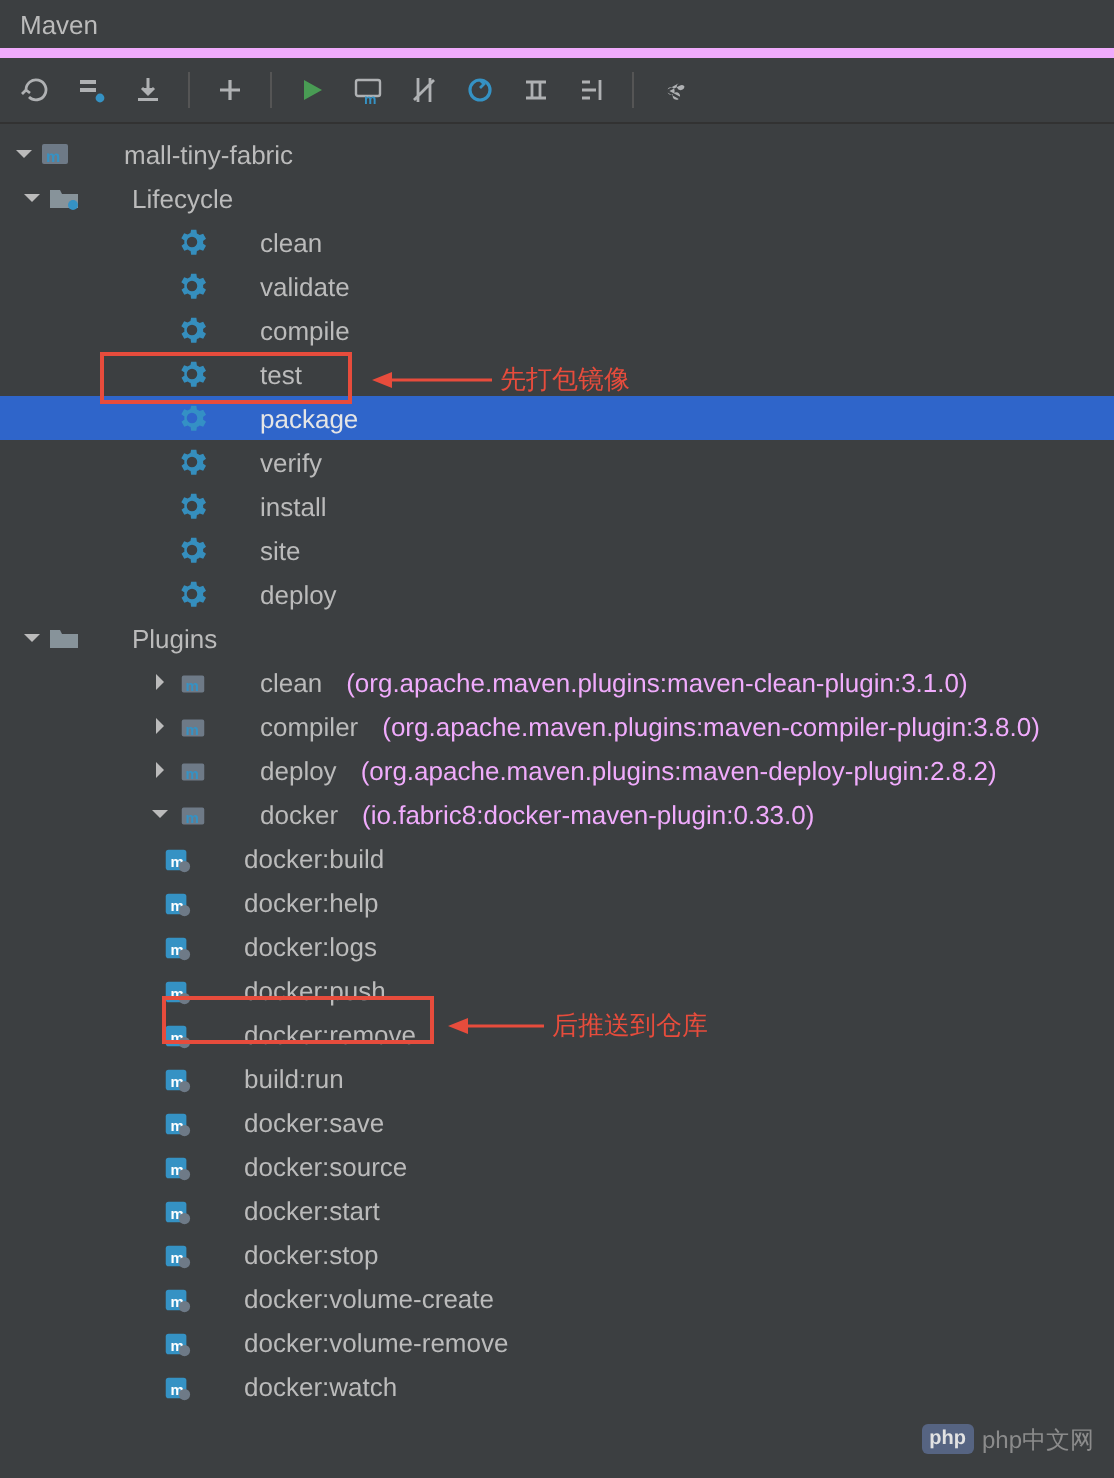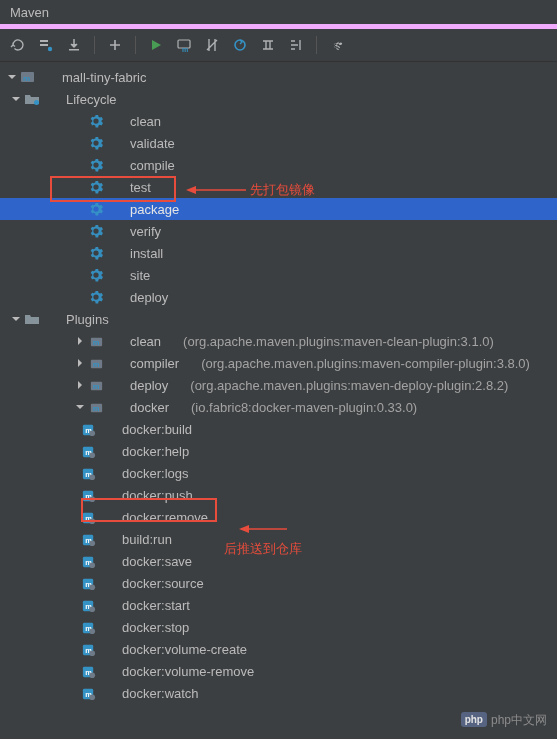--- a/index.html
+++ b/index.html
@@ -55,21 +55,21 @@
       margin-right: 2px;
       display: inline-flex; align-items: center; justify-content: center;
       color: #bbbbbb;
       cursor: pointer;
       flex-shrink: 0;
     }
     .arrow svg { display: block; }
     .spacer { display: inline-block; width: 14px; flex-shrink: 0; }
     .icon { width: 16px; height: 16px; margin-right: 6px; display: inline-flex; align-items:center; justify-content:center; flex-shrink: 0; }
     .label { color: #bbbbbb; margin-left: 20px; }
-    .dim { color: #a3a3a3; margin-left: 22px; }
+    .dim { color: #f0abfc; margin-left: 12px; }
     .indent1 { padding-left: 6px; }
     .indent2 { padding-left: 10px; }
     .indent3 { padding-left: 74px; }
     .indent4 { padding-left: 66px; }
     .red-box {
       position: absolute;
       border: 2px solid #e74c3c;
       pointer-events: none;
       z-index: 5;
     }
@@ -515,21 +515,21 @@
   <div class="red-box" style="left:50px; top:114px; width:126px; height:26px;"></div>
   <div class="red-box" style="left:81px; top:436px; width:136px; height:24px;"></div>
 
   <div class="annotation" style="left:186px; top:119px;">
     <svg width="60" height="14" viewBox="0 0 60 14">
         <line x1="60" y1="7" x2="8" y2="7" stroke="#e74c3c" stroke-width="1.6"></line>
         <path d="M0 7l10-4v8z" fill="#e74c3c"></path>
       </svg>
     <span>先打包镜像</span>
   </div>
-  <div class="annotation" style="left:224px; top:460px;flex-direction:column;">
+  <div class="annotation" style="left:224px; top:442px;">
     <svg width="48" height="14" viewBox="0 0 48 14">
         <line x1="48" y1="7" x2="8" y2="7" stroke="#e74c3c" stroke-width="1.6"></line>
         <path d="M0 7l10-4v8z" fill="#e74c3c"></path>
       </svg>
     <span>后推送到仓库</span>
   </div>
 
 </div>
 
 <div class="watermark">

